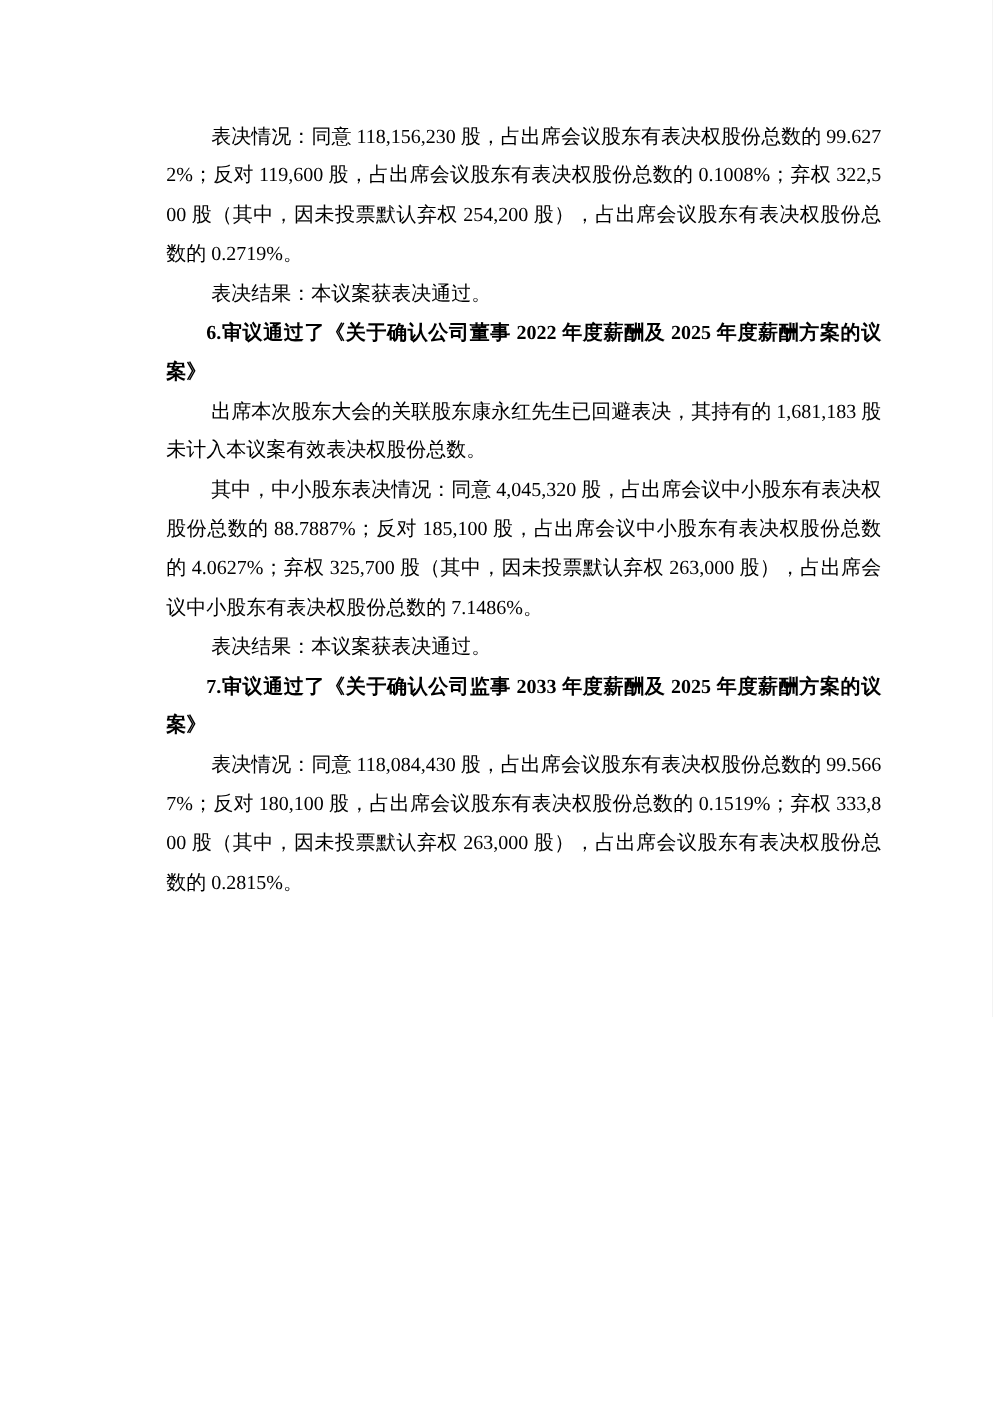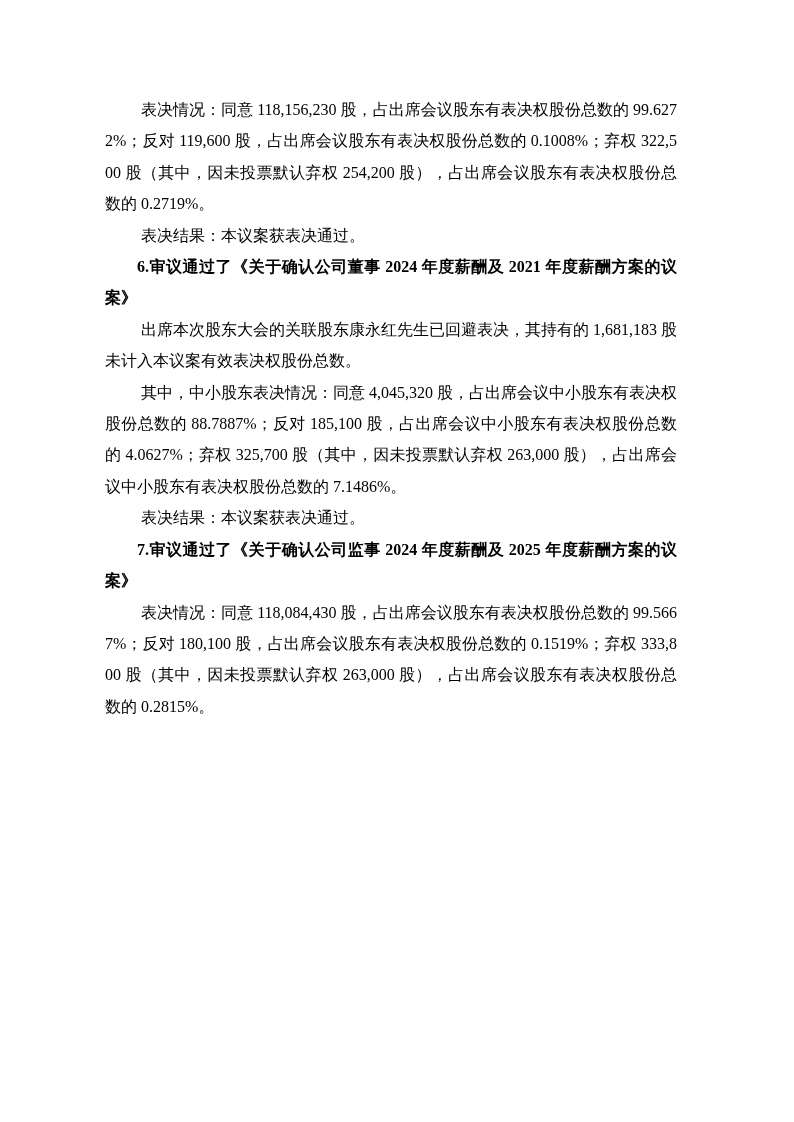--- a/index.html
+++ b/index.html
@@ -9,21 +9,21 @@
     position: relative;
     width: 794px;
     height: 1122px;
     margin: 0 auto;
     background: #ffffff;
     overflow: hidden;
     color: #000000;
   }
   .doc-body {
     position: absolute;
-    left: 105px;
+    left: 133px;
     top: 94px;
     width: 572px;
     font-size: 16px;
     line-height: 31.4px;
     text-align: justify;
     color: #000000;
   }
   .doc-body p {
     margin: 0;
     text-indent: 36px;
@@ -35,20 +35,20 @@
     font-family: "Liberation Serif", "DejaVu Serif", serif;
   }
 </style>
 </head>
 <body>
 
 <div class="page">
   <div class="doc-body">
     <p>表决情况：同意 118,156,230 股，占出席会议股东有表决权股份总数的 99.6272%；反对 119,600 股，占出席会议股东有表决权股份总数的 0.1008%；弃权 322,500 股（其中，因未投票默认弃权 254,200 股），占出席会议股东有表决权股份总数的 0.2719%。</p>
     <p>表决结果：本议案获表决通过。</p>
-    <p class="heading">6.审议通过了《关于确认公司董事 2024 年度薪酬及 2021 年度薪酬方案的议案》</p>
+    <p class="heading">6.审议通过了《关于确认公司董事 2022 年度薪酬及 2025 年度薪酬方案的议案》</p>
     <p>出席本次股东大会的关联股东康永红先生已回避表决，其持有的 1,681,183 股未计入本议案有效表决权股份总数。</p>
     <p>其中，中小股东表决情况：同意 4,045,320 股，占出席会议中小股东有表决权股份总数的 88.7887%；反对 185,100 股，占出席会议中小股东有表决权股份总数的 4.0627%；弃权 325,700 股（其中，因未投票默认弃权 263,000 股），占出席会议中小股东有表决权股份总数的 7.1486%。</p>
     <p>表决结果：本议案获表决通过。</p>
-    <p class="heading">7.审议通过了《关于确认公司监事 2024 年度薪酬及 2025 年度薪酬方案的议案》</p>
+    <p class="heading">7.审议通过了《关于确认公司监事 2033 年度薪酬及 2025 年度薪酬方案的议案》</p>
     <p>表决情况：同意 118,084,430 股，占出席会议股东有表决权股份总数的 99.5667%；反对 180,100 股，占出席会议股东有表决权股份总数的 0.1519%；弃权 333,800 股（其中，因未投票默认弃权 263,000 股），占出席会议股东有表决权股份总数的 0.2815%。</p>
   </div>
 </div>
 
 </body></html>

